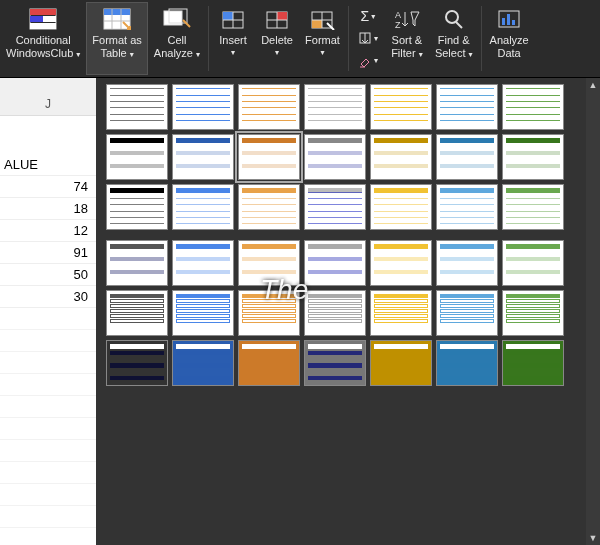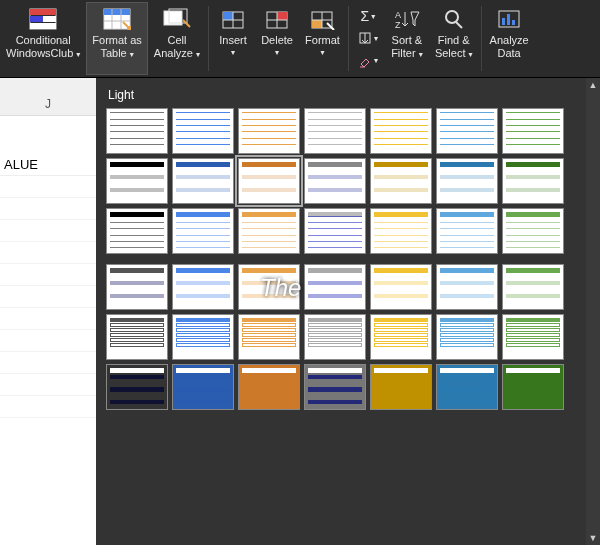--- a/index.html
+++ b/index.html
@@ -21,21 +21,21 @@
 .gallery{position:absolute;left:96px;top:78px;right:0;bottom:0;background:#333;padding:6px 4px 6px 10px;overflow:hidden}
 .gal-scroll-stub{position:absolute;right:0;top:0;width:14px;height:100%;background:#3a3a3a}
 .gal-scroll-stub .up,.gal-scroll-stub .dn{height:14px;display:flex;align-items:center;justify-content:center;color:#ccc;font-size:9px}
 .gal-scroll-stub .dn{position:absolute;bottom:0;width:100%}
 .section-title{color:#fff;font-size:12px;margin:4px 0 6px 2px;font-weight:400}
 .swatches{display:flex;flex-wrap:wrap;gap:4px;margin-bottom:10px;width:478px}
 .sw{width:62px;height:46px;background:#fff;border:1px solid #888;cursor:pointer;display:flex;flex-direction:column;padding:3px}
 .sw.sel{outline:2px solid #aaa;outline-offset:1px}
 .sw .r{height:5px;margin-bottom:2px;border-radius:0}
 .sw .r.hdr{height:6px}
-.watermark{position:absolute;left:260px;top:275px;color:#fff;font-size:24px;font-weight:300;font-style:italic;font-family:Georgia,serif;pointer-events:none;opacity:.9;text-shadow:0 0 4px #000;line-height:1.05}
+.watermark{position:absolute;left:260px;top:275px;color:#fff;font-size:28px;font-weight:300;font-style:italic;font-family:Georgia,serif;pointer-events:none;opacity:.9;text-shadow:0 0 4px #000;line-height:1.05}
 .watermark b{font-weight:400}
 svg{display:block}
 </style>
 </head>
 <body>
 
 <div class="ribbon">
   <div class="rbtn">
     <span class="ic">
       <svg width="28" height="22">
@@ -164,20 +164,28 @@
     </span>
     <span class="lb">Analyze</span>
     <span class="lb">Data</span>
   </div>
 </div>
 
 <div class="sheet">
   <div class="colh">J</div>
   <div style="height:38px"></div>
   <div class="cell hd">ALUE</div>
+  <div id="sheet-values">
+      <div class="cell">74</div>
+      <div class="cell">18</div>
+      <div class="cell">12</div>
+      <div class="cell">91</div>
+      <div class="cell">50</div>
+      <div class="cell">30</div>
+    </div>
   <div class="blanks" id="sheet-blanks">
       <div class="cell"></div>
       <div class="cell"></div>
       <div class="cell"></div>
       <div class="cell"></div>
       <div class="cell"></div>
       <div class="cell"></div>
       <div class="cell"></div>
       <div class="cell"></div>
       <div class="cell"></div>
@@ -185,21 +193,20 @@
       <div class="cell"></div>
     </div>
 </div>
 
 <div class="gallery">
   <div class="gal-scroll-stub">
     <div class="up">▲</div>
     <div class="dn">▼</div>
   </div>
   <div id="gallery-content">
-      <div class="section-title">Light</div>
       <div class="swatches">
         <div class="sw">
           <div class="r hdr" style="border-top: 1px solid rgb(119, 119, 119); background: transparent;"></div>
           <div class="r" style="border-top: 1px solid rgb(119, 119, 119); background: transparent;"></div>
           <div class="r" style="border-top: 1px solid rgb(119, 119, 119); background: transparent;"></div>
           <div class="r" style="border-top: 1px solid rgb(119, 119, 119); background: transparent;"></div>
           <div class="r" style="border-top: 1px solid rgb(119, 119, 119); background: transparent;"></div>
           <div class="r" style="border-top: 1px solid rgb(119, 119, 119); background: transparent;"></div>
         </div>
         <div class="sw">

